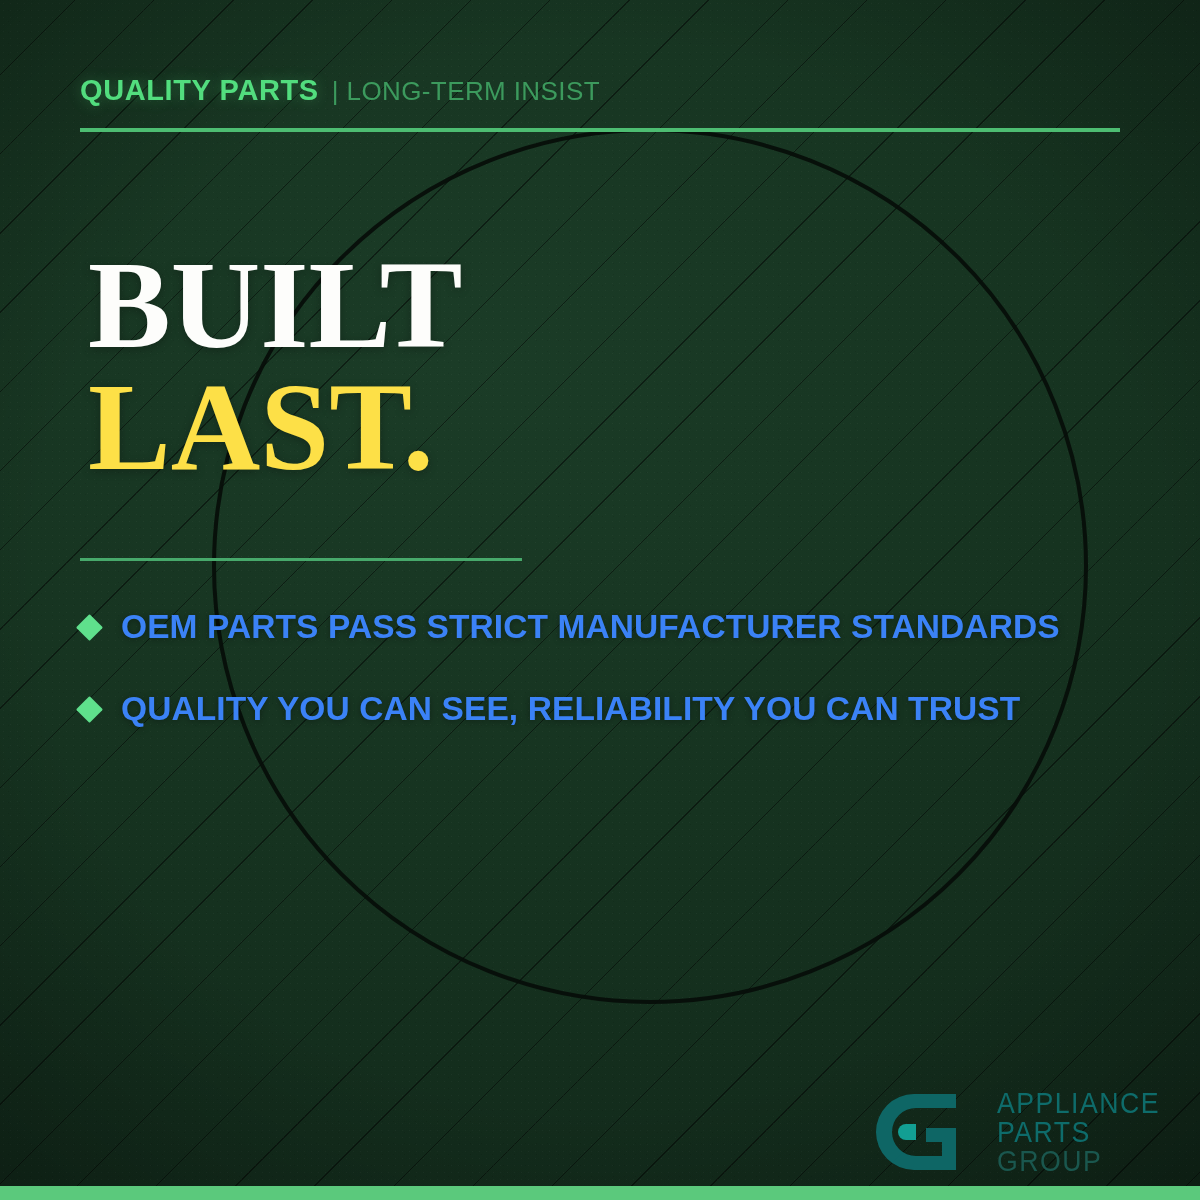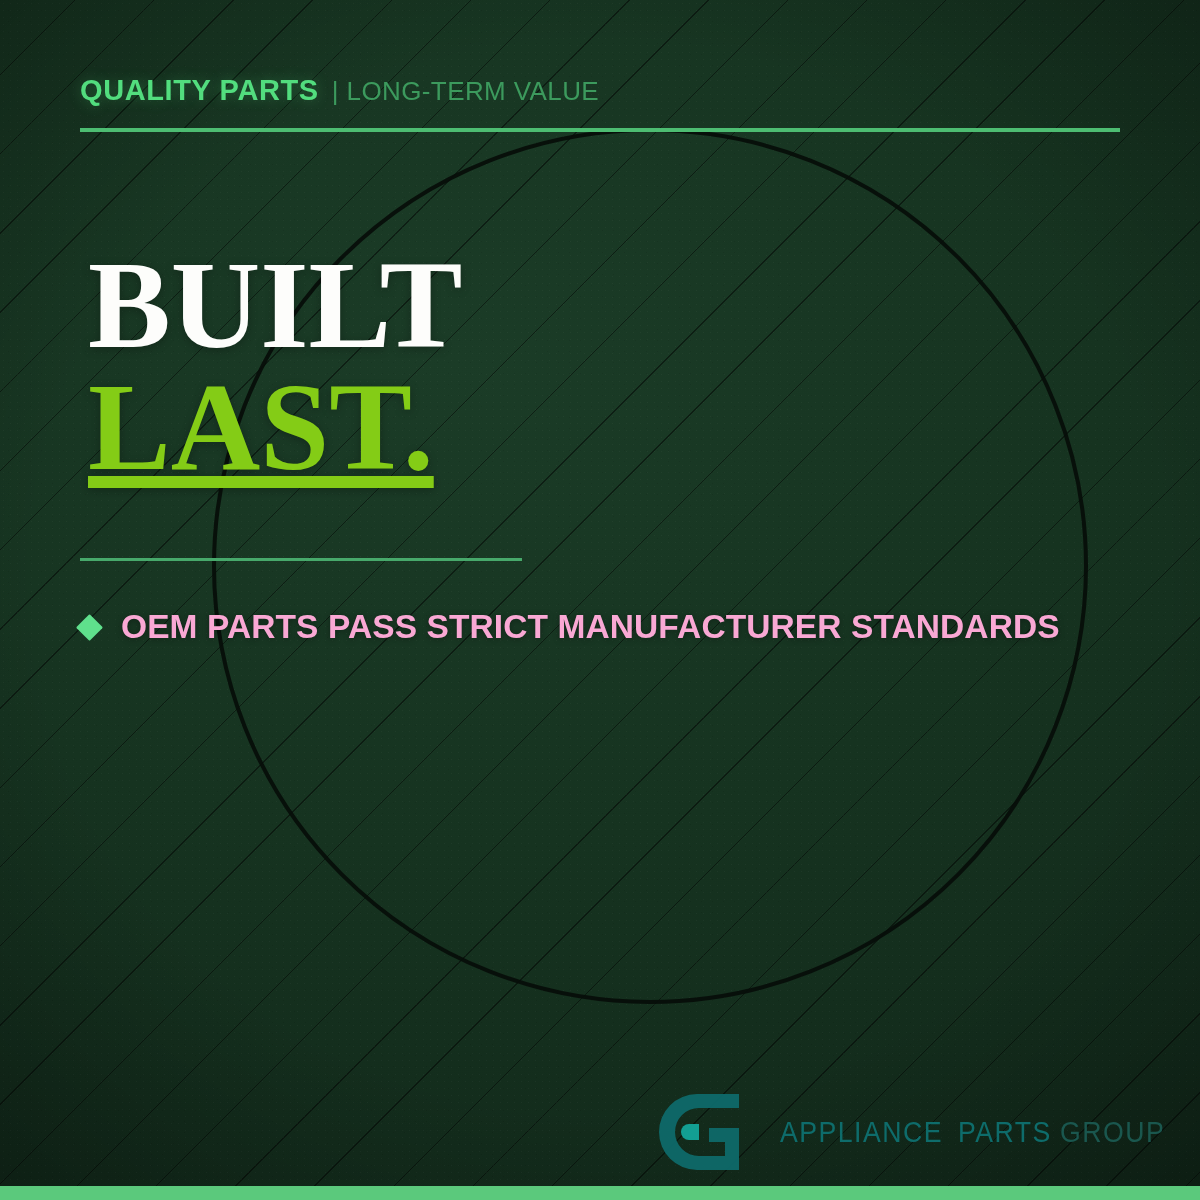--- a/index.html
+++ b/index.html
@@ -116,21 +116,21 @@
     font-weight: 700;
     font-size: 124px;
     line-height: 0.98;
     letter-spacing: 0px;
   }
   .headline .line {
     display: block;
     white-space: nowrap;
   }
   .hl-white { color: #fdfdfb; text-shadow: 0 2px 10px rgba(0,0,0,0.28); }
-  .hl-green { color: #84cc16; text-shadow: 0 2px 10px rgba(0,0,0,0.28); text-decoration: underline; }
+  .hl-green { color: #fde047; text-shadow: 0 2px 10px rgba(0,0,0,0.28); }
 
   .rule-mid {
     position: absolute;
     left: 80px;
     top: 558px;
     width: 442px;
     height: 3px;
     background: #47a96b;
   }
 
@@ -155,39 +155,39 @@
     width: 19px;
     height: 19px;
     background: #5fe08c;
     transform: rotate(45deg);
     border-radius: 1px;
   }
   .bullet-text {
     font-size: 33.5px;
     font-weight: 700;
     letter-spacing: 0.1px;
-    color: #f9a8d4;
+    color: #3b82f6;
     white-space: nowrap;
     text-shadow: 0 1px 6px rgba(0,0,0,0.35);
   }
 
   
   .logo {
     position: absolute;
     right: 26px;
     bottom: 20px;
     display: flex;
     align-items: center;
     gap: 13px;
     opacity: 0.95;
   }
   .logo-mark { flex: 0 0 auto; display: block; }
   .logo-words {
     display: flex;
-    flex-direction: row;
+    flex-direction: column;
     justify-content: center;
     line-height: 1.0;
     margin-left: 16px;
   }
   .logo-line {
     font-size: 29px;
     font-weight: 400;
     letter-spacing: 1.6px;
     color: #0e7070;
     font-family: "Liberation Sans", sans-serif;
@@ -214,36 +214,40 @@
   <div class="bg-stripes"></div>
   <div class="bg-noise"></div>
   <div class="bg-vignette"></div>
 
   <div class="deco-circle"></div>
 
   <div class="content">
 
     <div class="eyebrow">
       <span class="eyebrow-main">QUALITY PARTS</span>
-      <span class="eyebrow-sub">| LONG-TERM VALUE</span>
+      <span class="eyebrow-sub">| LONG-TERM INSIST</span>
     </div>
 
     <div class="rule-top"></div>
 
     <h1 class="headline">
       <span class="line hl-white">BUILT</span>
       <span class="line hl-green">LAST.</span>
     </h1>
 
     <div class="rule-mid"></div>
 
     <ul class="bullets">
       <li class="bullet">
         <span class="bullet-mark"></span>
         <span class="bullet-text">OEM PARTS PASS STRICT MANUFACTURER STANDARDS</span>
+      </li>
+      <li class="bullet">
+        <span class="bullet-mark"></span>
+        <span class="bullet-text">QUALITY YOU CAN SEE, RELIABILITY YOU CAN TRUST</span>
       </li>
     </ul>
 
     <div class="logo">
       <svg class="logo-mark" width="104" height="96" viewBox="0 0 104 96" aria-hidden="true">
 
         <path d="M92 10 H50 A38 38 0 0 0 50 86 H92 V44 H62 V58 H78 V72 H52
                  A24 24 0 0 1 52 24 H92 Z" fill="#0e6a6a"></path>
 
         <path d="M42 40 h10 v16 h-10 a8 8 0 0 1 0 -16 z" fill="#13a69a"></path>

